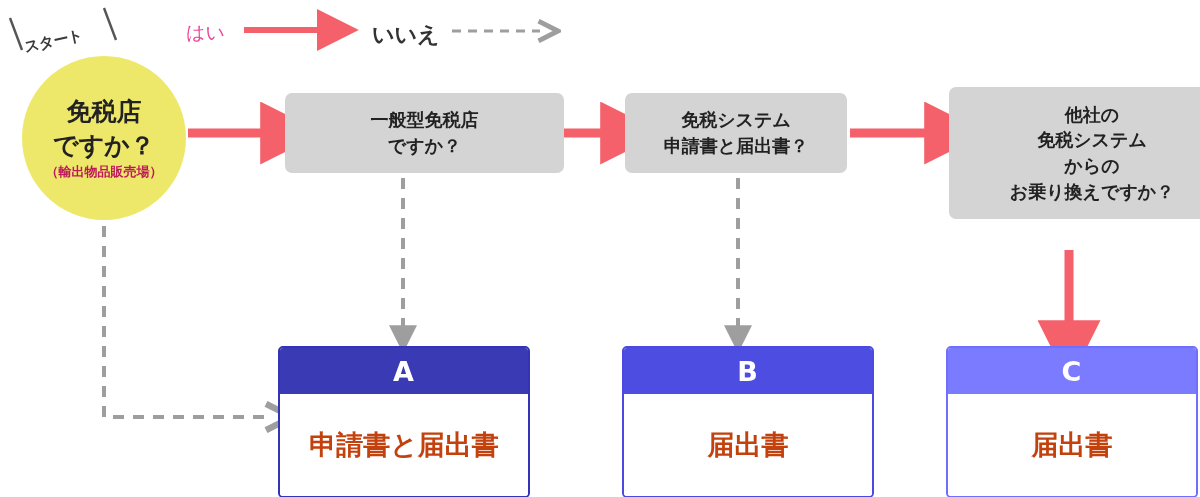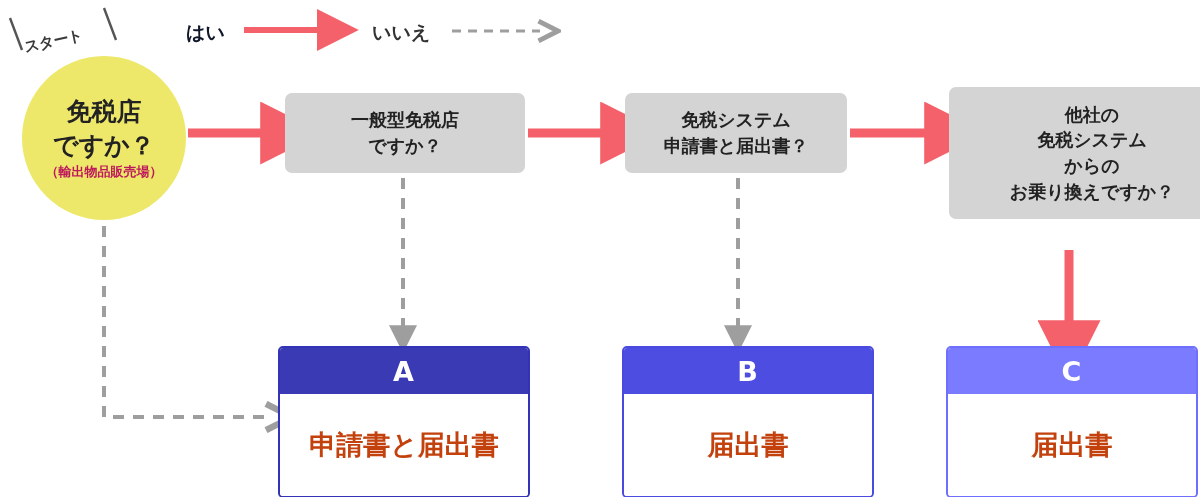--- a/index.html
+++ b/index.html
@@ -30,26 +30,26 @@
     font-size: 15px;
     font-weight: 700;
     color: #3a3a3a;
     transform: rotate(-12deg);
     white-space: nowrap;
     letter-spacing: -0.5px;
   }
   .legend-yes-label {
     left: 186px; top: 20px;
     font-size: 19px;
-    font-weight: 700;
-    color: #0f172a;
+    font-weight: 400;
+    color: #ec4899;
   }
   .legend-no-label {
     left: 372px; top: 20px;
-    font-size: 19px;
+    font-size: 22px;
     font-weight: 700;
     color: #333333;
   }
 
   
   .start-node {
     left: 22px; top: 56px;
     width: 164px; height: 164px;
     border-radius: 50%;
     background: #eee86a;
@@ -82,21 +82,21 @@
     justify-content: center;
     text-align: center;
     line-height: 1.42;
   }
   .qbox span {
     font-size: 18px;
     font-weight: 700;
     color: #222222;
     display: block;
   }
-  .qbox-1 { left: 285px; top: 93px; width: 240px; height: 80px; }
+  .qbox-1 { left: 285px; top: 93px; width: 279px; height: 80px; }
   .qbox-2 { left: 625px; top: 93px; width: 222px; height: 80px; }
   .qbox-3 { left: 949px; top: 87px; width: 240px; height: 132px; padding-left: 23px; }
 
   
   .rcard {
     border-radius: 5px;
     overflow: hidden;
     border: 2px solid;
     background: #ffffff;
     display: flex;

